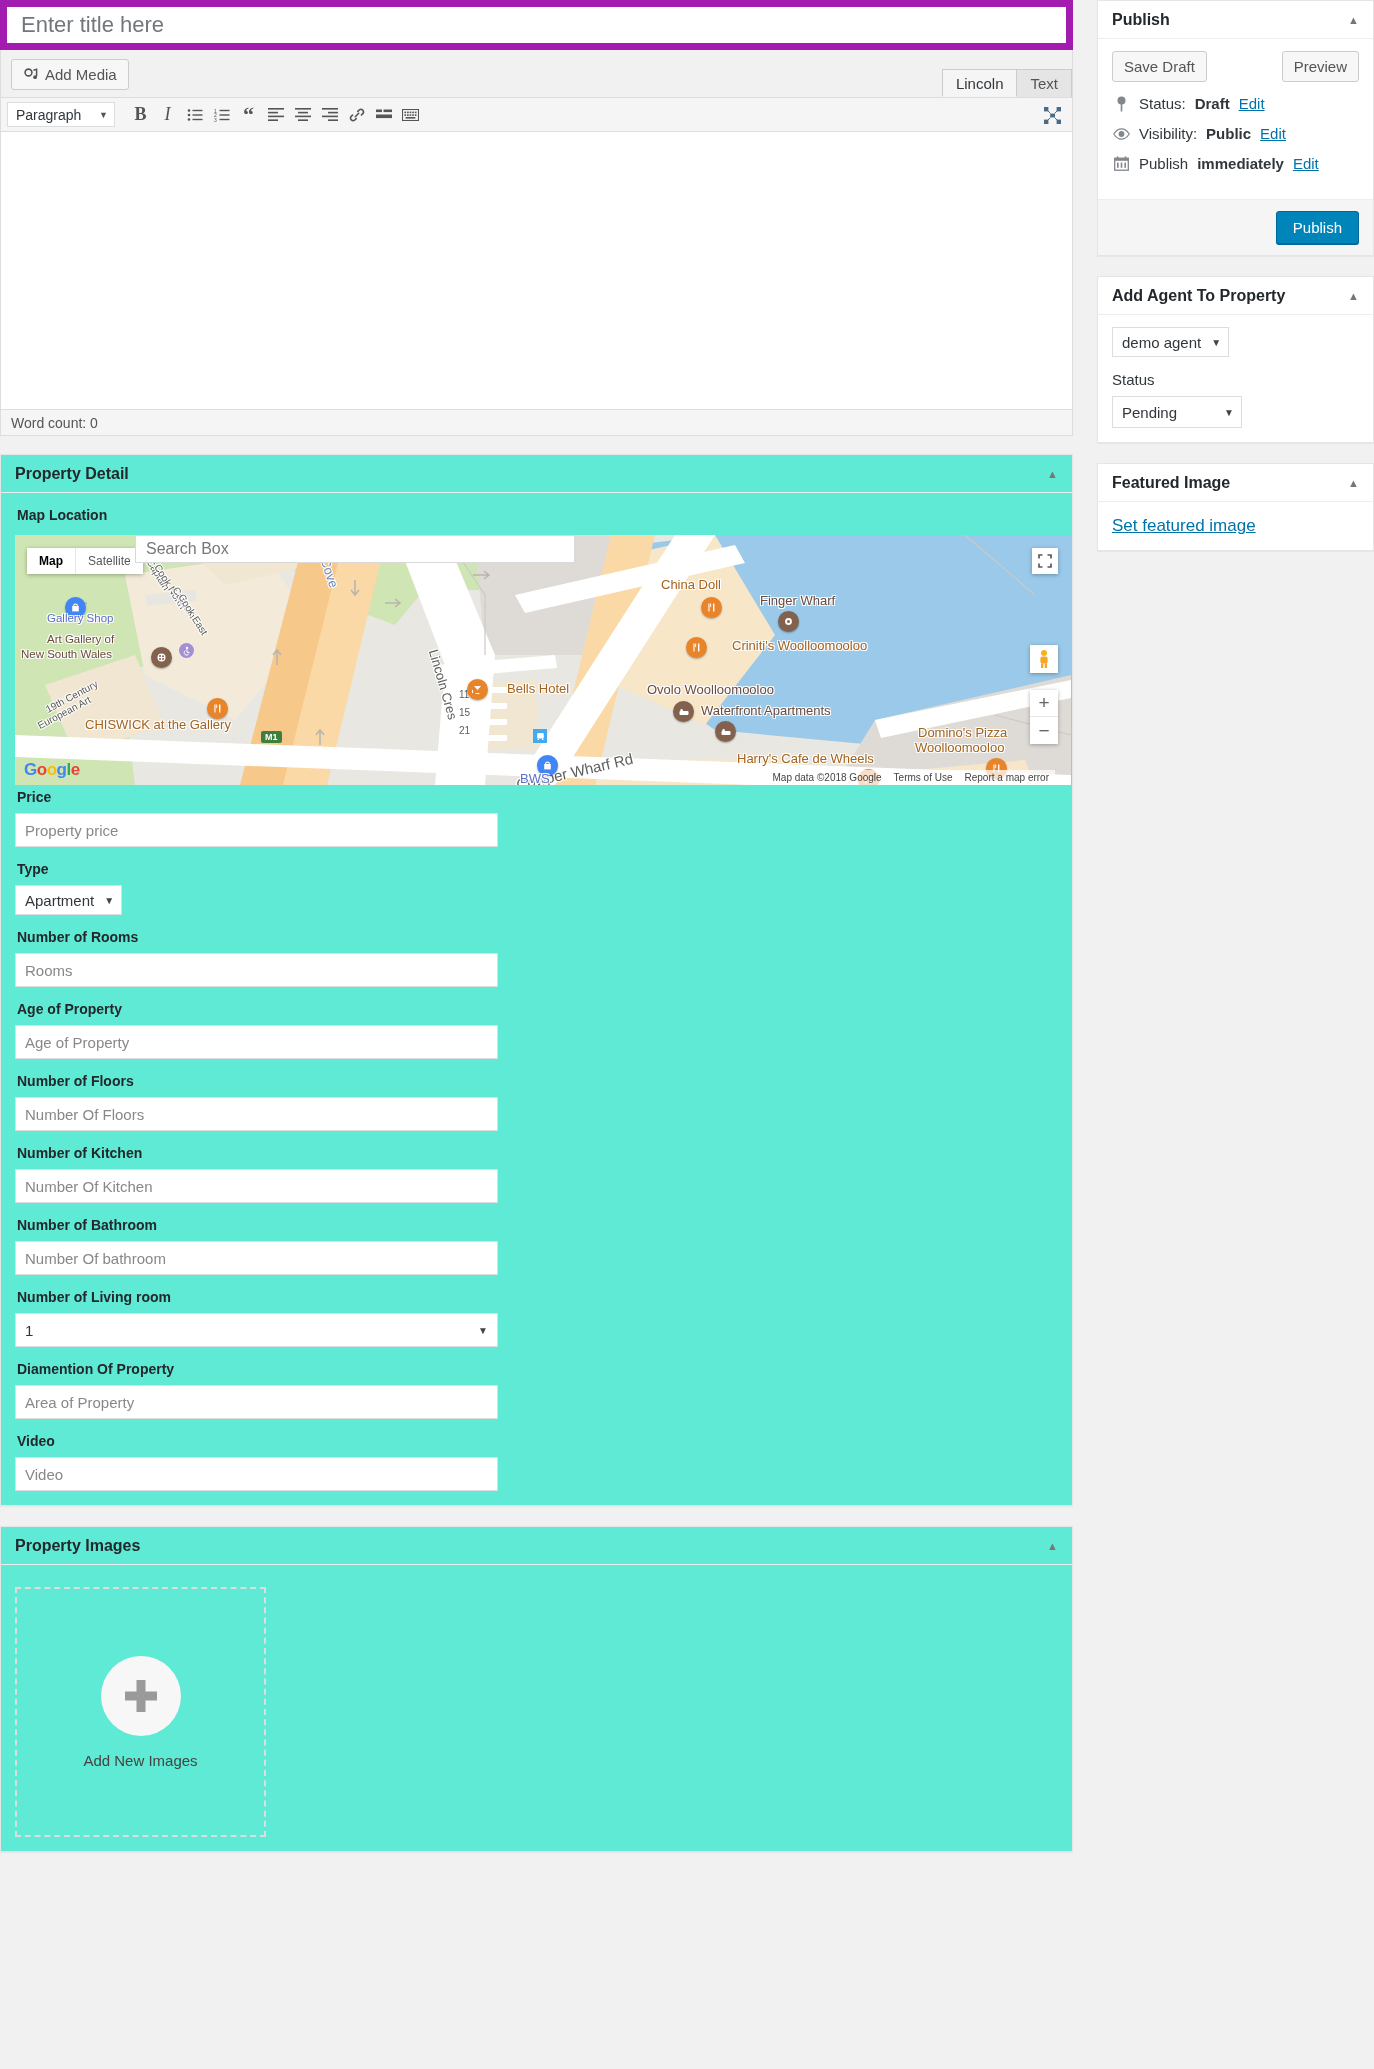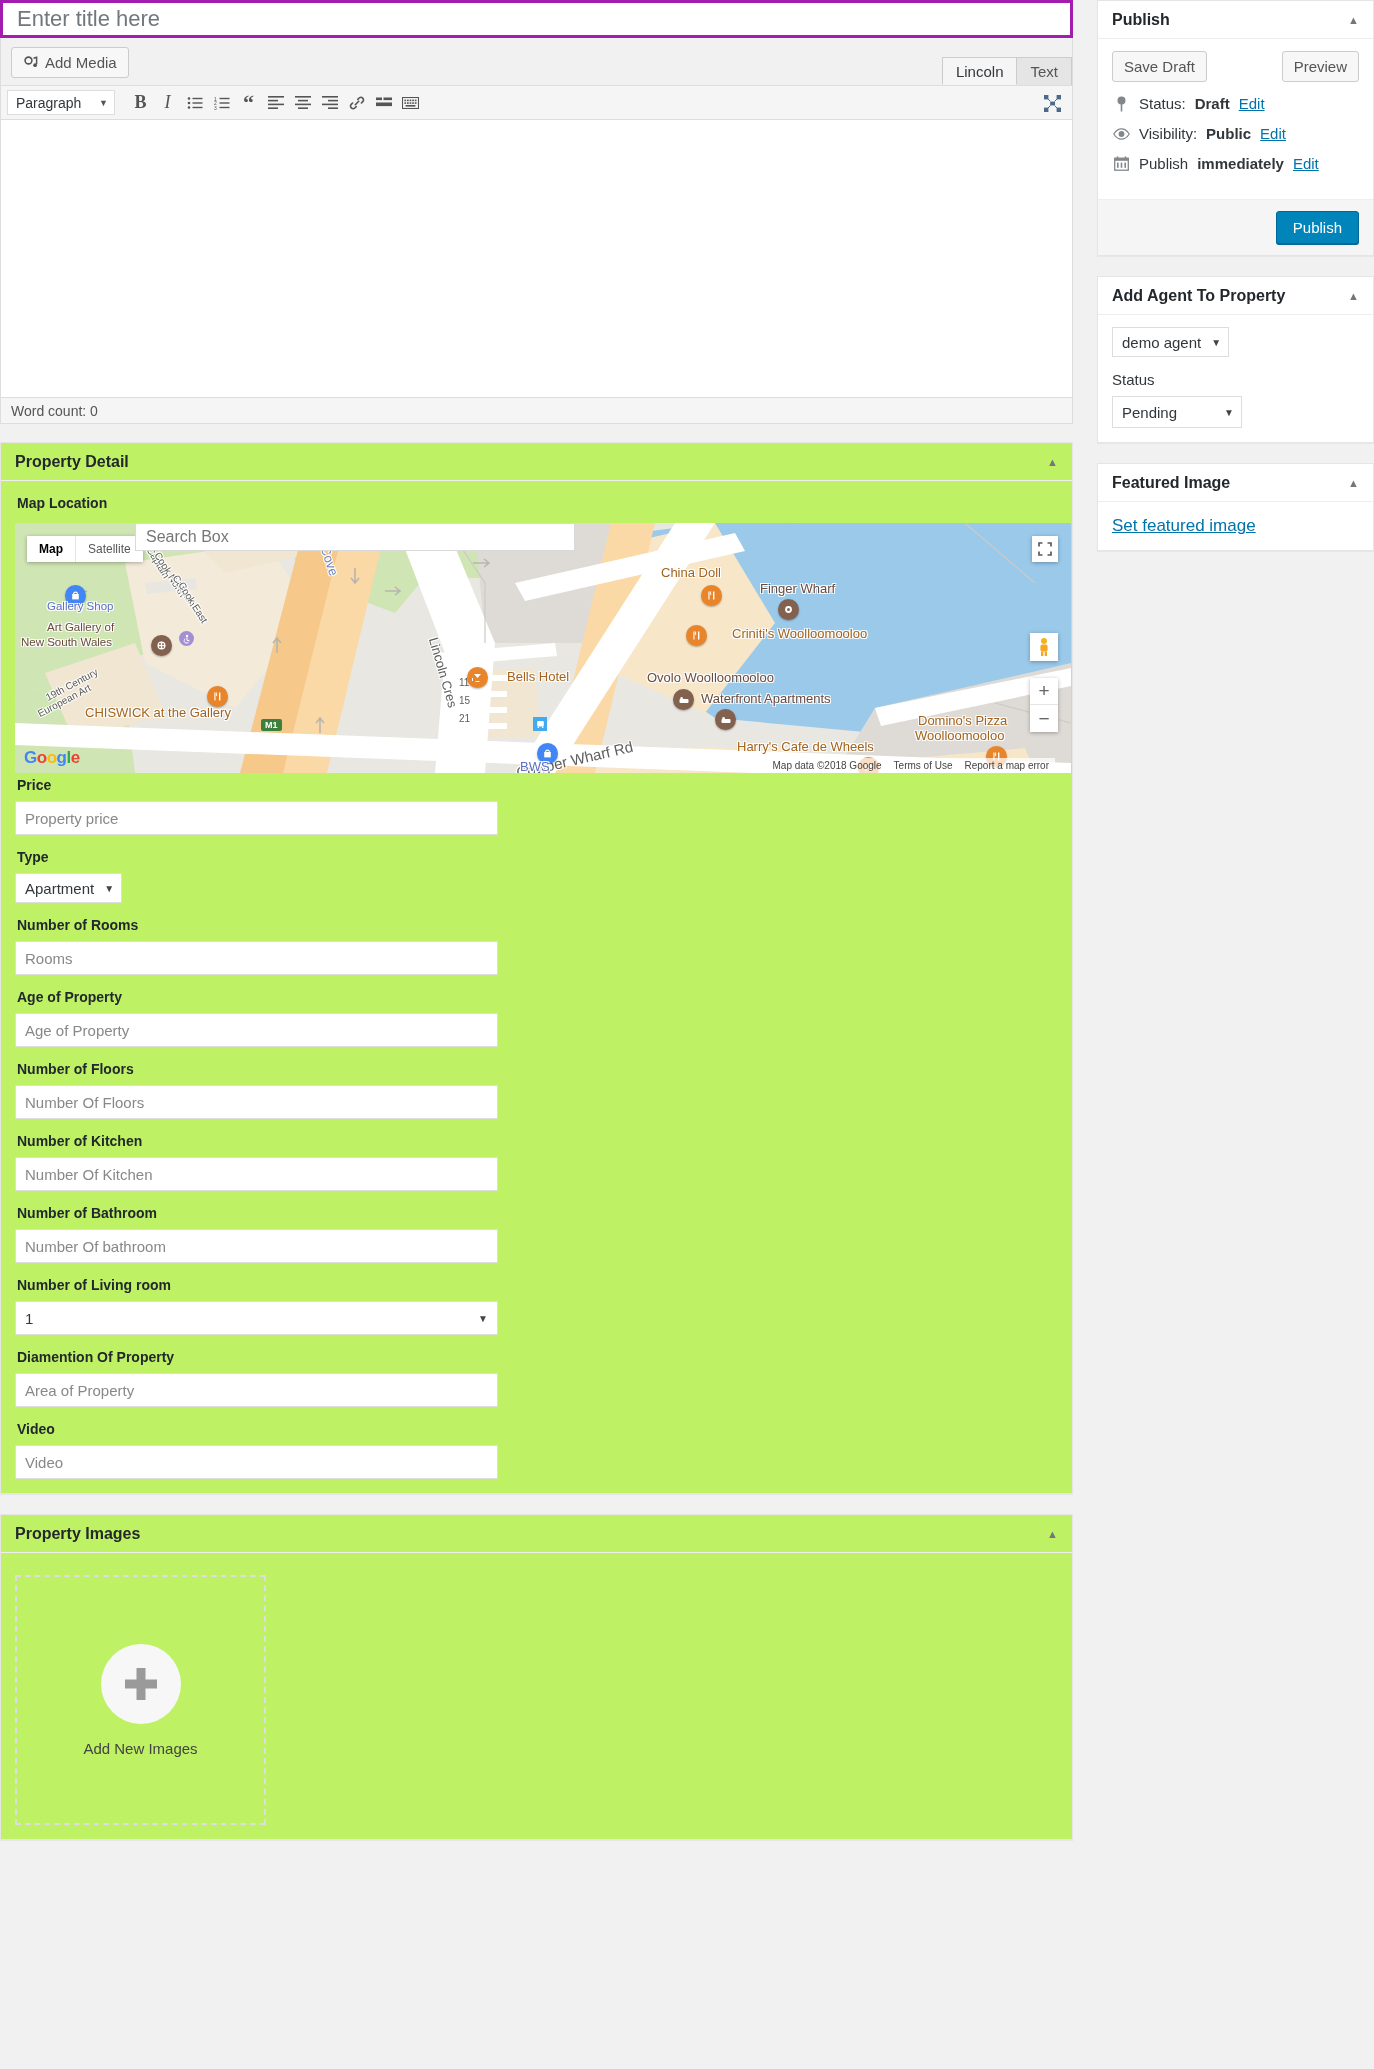--- a/index.html
+++ b/index.html
@@ -9,22 +9,22 @@
     background:#f1f1f1;
     font-family:"Liberation Sans", sans-serif;
     font-size:17px;
     color:#32373c;
     overflow:hidden;
   }
   .layout { display:flex; width:1374px; align-items:flex-start; }
   .col-main { width:1075px; flex:0 0 1075px; }
   .col-side { width:299px; flex:0 0 299px; padding-left:22px; padding-top:0; }
   .title-box {
-    width:1073px; height:38px; background:#fff;
-    border:3px solid #a21caf;
+    width:1073px; height:50px; background:#fff;
+    border:7px solid #a21caf;
     display:flex; align-items:center;
     padding:10px 12px;
   }
   .title-box input {
     border:none; outline:none; width:100%;
     font-family:"Liberation Sans", sans-serif;
     font-size:22px; color:#32373c; background:transparent;
   }
   .title-box input::placeholder { color:#72777c; }
 
@@ -70,21 +70,21 @@
   .dfw { position:absolute; right:8px; top:5px; width:24px; height:24px; display:flex; align-items:center; justify-content:center; cursor:pointer; }
 
   .editor-body { height:278px; background:#fff; border-top:1px solid #ddd; }
   .statusbar {
     height:26px; background:#f5f5f5; border-top:1px solid #ddd;
     display:flex; align-items:center; padding:0 10px; font-size:14px; color:#555;
   }
   .spacer-gray { height:18px; background:#f1f1f1; }
 
   
-  .postbox { background:#bef264; border:1px solid #e5e5e5; margin-bottom:20px; box-shadow:0 1px 1px rgba(0,0,0,.04); }
+  .postbox { background:#5eead4; border:1px solid #e5e5e5; margin-bottom:20px; box-shadow:0 1px 1px rgba(0,0,0,.04); }
   .pb-head {
     display:flex; align-items:center; justify-content:space-between;
     padding:0 14px; height:38px; border-bottom:1px solid #eee; cursor:pointer;
   }
   .pb-title { font-size:16px; font-weight:bold; color:#23282d; }
   .toggle-ind { color:#72777c; font-size:11px; }
   .pb-body { padding:14px; }
 
   
   .field-label { font-size:14px; font-weight:bold; color:#23282d; margin:14px 0 8px 2px; }

